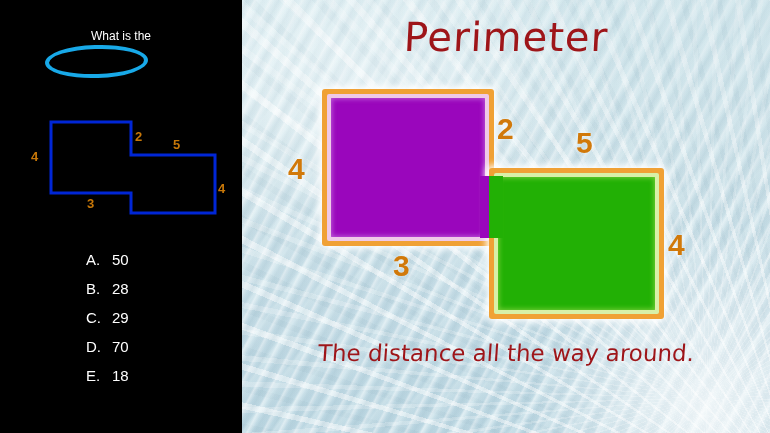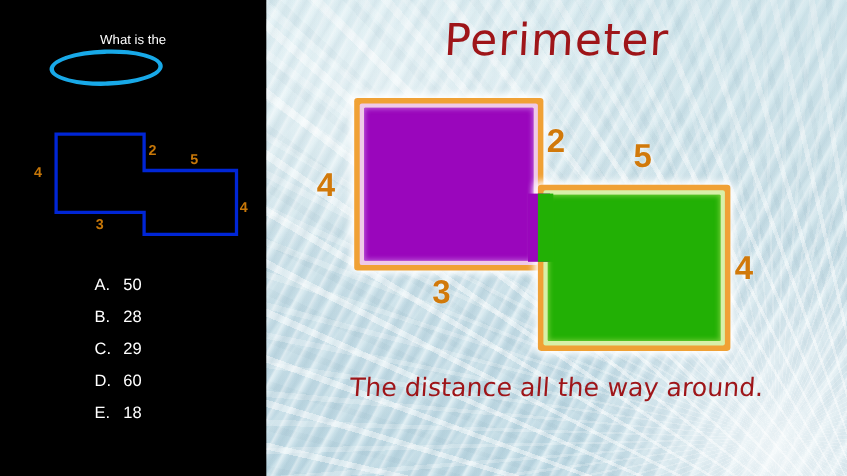--- a/index.html
+++ b/index.html
@@ -249,21 +249,21 @@
       <div class="ans-row">
         <span class="ans-letter">B.</span>
         <span class="ans-val">28</span>
       </div>
       <div class="ans-row">
         <span class="ans-letter">C.</span>
         <span class="ans-val">29</span>
       </div>
       <div class="ans-row">
         <span class="ans-letter">D.</span>
-        <span class="ans-val">60</span>
+        <span class="ans-val">70</span>
       </div>
       <div class="ans-row">
         <span class="ans-letter">E.</span>
         <span class="ans-val">18</span>
       </div>
     </div>
   </div>
 
   <div id="title">Perimeter</div>
 

